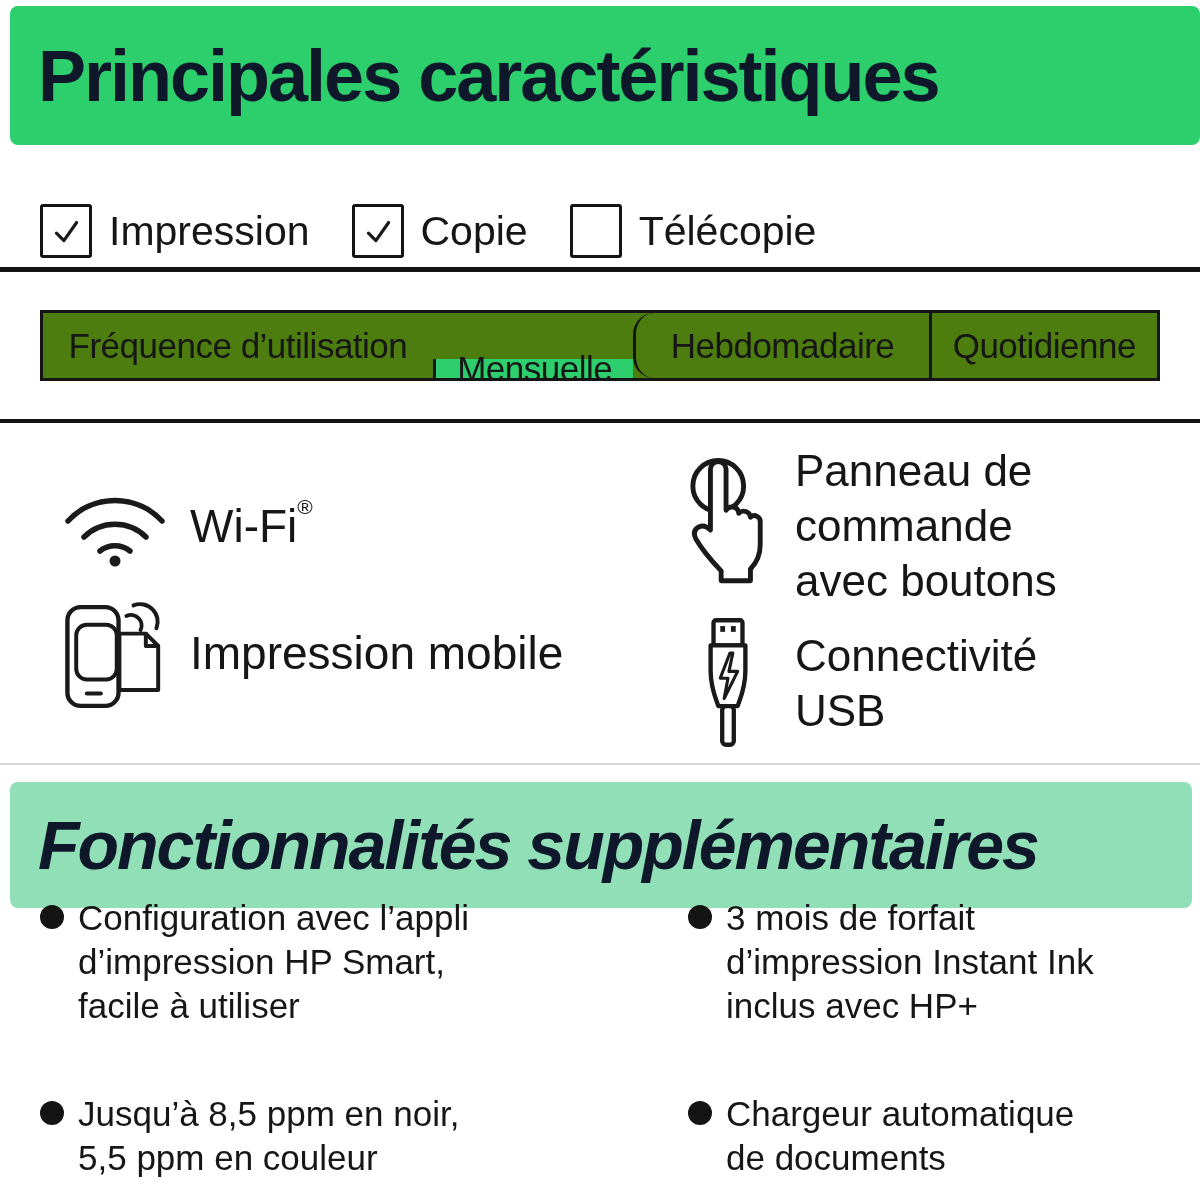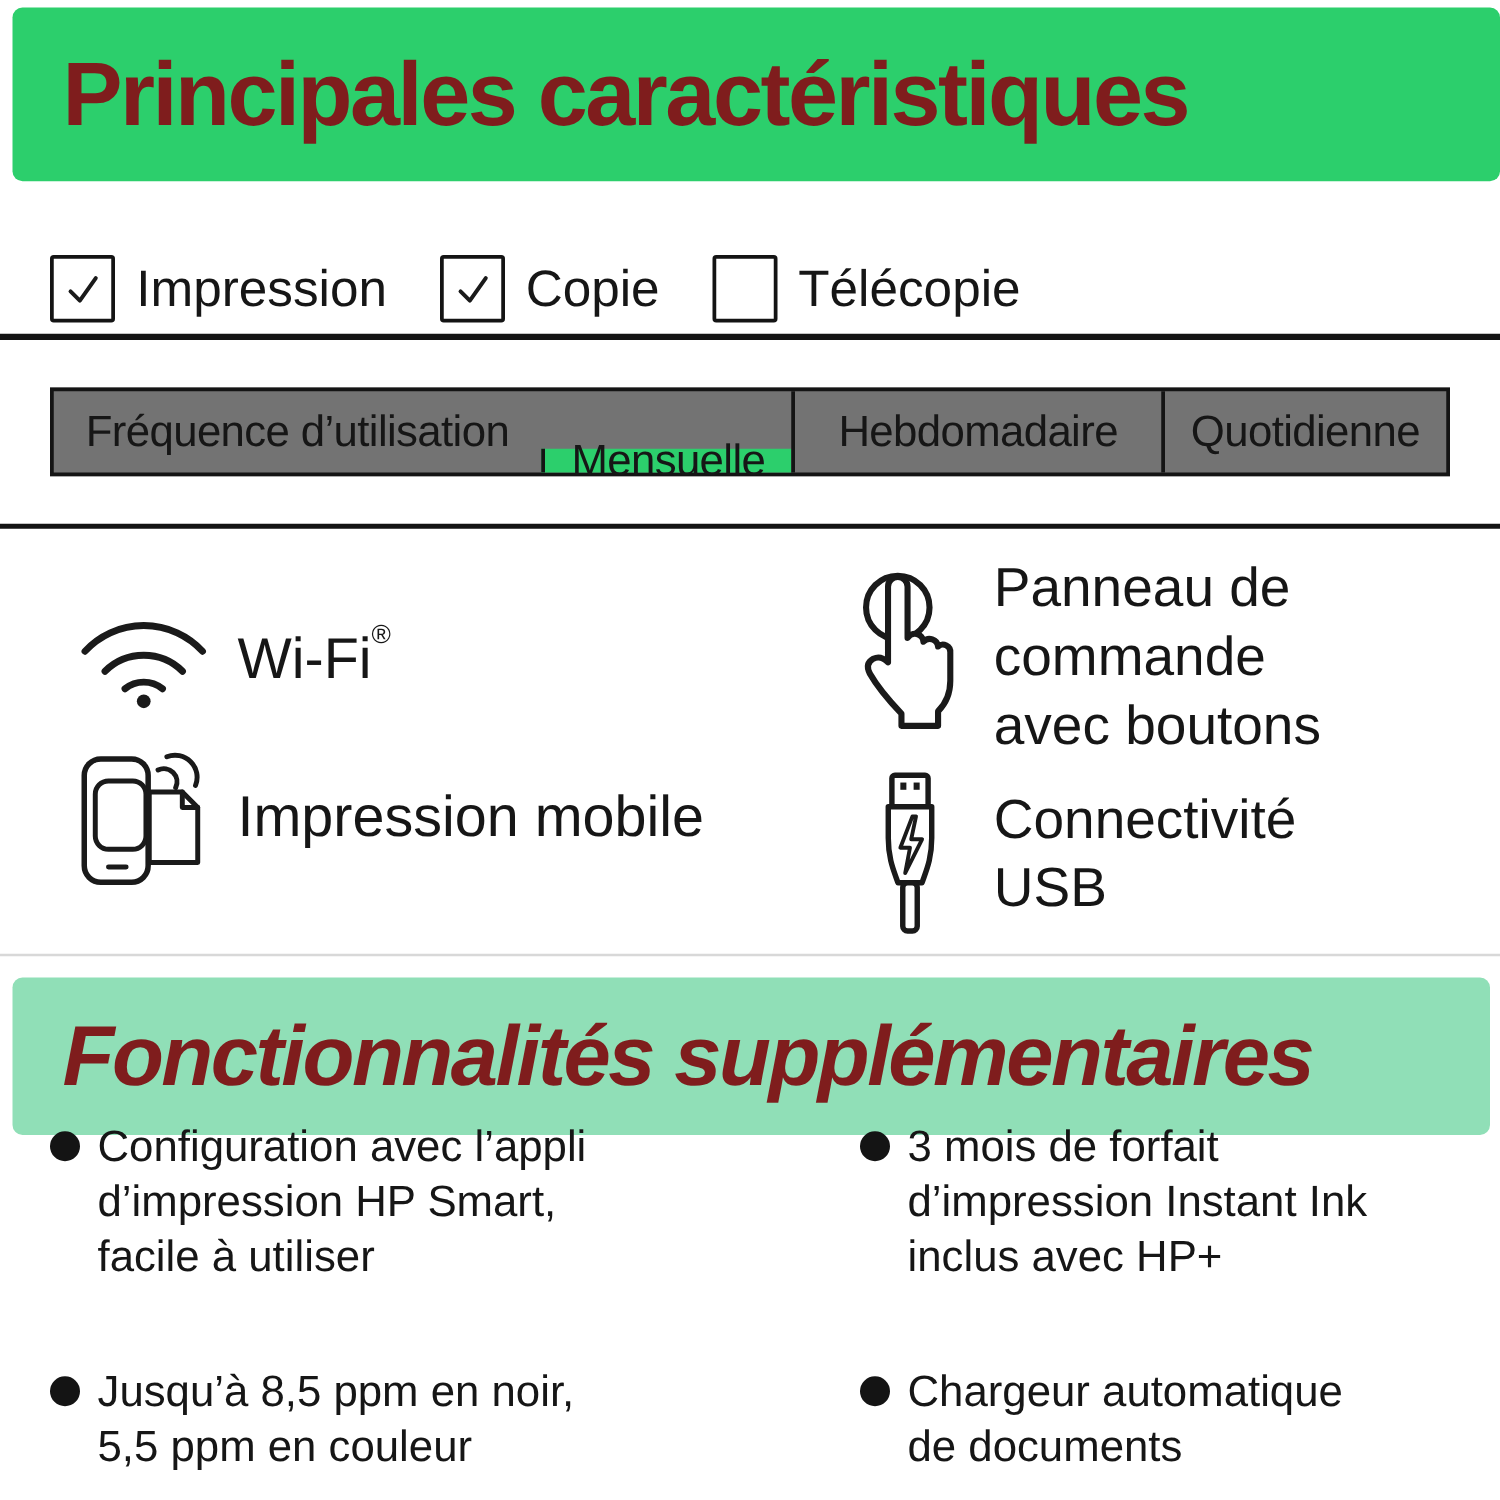--- a/index.html
+++ b/index.html
@@ -6,50 +6,50 @@
   body{
     width:1200px;height:1200px;position:relative;background:#ffffff;
     font-family:"Liberation Sans", sans-serif;color:#161616;overflow:hidden;
   }
   .abs{position:absolute;}
   
   .banner{left:10px;display:flex;align-items:center;border-radius:8px;}
   #banner-main{top:6px;width:1190px;height:139px;background:var(--green);}
   #banner-sub{top:782px;width:1182px;height:126px;background:var(--mint);}
   .banner h1{
-    margin:0;padding-left:40px;font-weight:bold;letter-spacing:-2px;color:#7f1d1d;
+    margin:0;padding-left:28px;font-weight:bold;letter-spacing:-2px;color:#0f172a;
   }
   #banner-main h1{font-size:72px;}
   #banner-sub h1{font-size:68px;font-style:italic;}
   
   #capabilities{top:184px;left:40px;height:94px;display:flex;align-items:center;gap:42px;}
   .cap{display:flex;align-items:center;}
   .cap .box{
     width:46px;height:48px;border:3px solid #141414;border-radius:3px;
     display:flex;align-items:center;justify-content:center;background:#fff;flex:none;
   }
   .cap .box svg{width:34px;height:34px;}
   .cap .lbl{margin-left:17px;font-size:41px;}
   
   .rule{left:0;width:1200px;background:#141414;}
   #rule-thick{top:267px;height:5px;}
   #rule-mid{top:419px;height:4px;}
   #rule-light{top:763px;height:2px;background:#d8d8d8;}
   
   #freq-table{
     top:310px;left:40px;width:1120px;height:71px;display:flex;
-    border:3px solid #141414;background:#737373;box-sizing:border-box;
+    border:3px solid #141414;background:#4d7c0f;box-sizing:border-box;
   }
   .freq-cell{
     display:flex;align-items:center;justify-content:center;
     font-size:35px;letter-spacing:-0.5px;box-sizing:border-box;
   }
   .freq-cell + .freq-cell{border-left:3px solid #141414;}
   .freq-cell.selected{background:var(--green);}
-  .fc-0{width:35%;} .fc-1{width:18%;margin-top:46px;} .fc-2{width:26.5%;} .fc-3{width:20.5%;}
+  .fc-0{width:35%;} .fc-1{width:18%;margin-top:46px;} .fc-2{width:26.5%;border-radius:21px;} .fc-3{width:20.5%;}
   
   .feature{display:flex;align-items:center;}
   .feature .icon-wrap{flex:none;display:flex;align-items:center;justify-content:center;}
   .feature .flabel{font-size:46px;}
   .feature .flabel-lines{font-size:44px;line-height:55px;}
   #feat-wifi{left:40px;top:468px;width:580px;height:112px;}
   #feat-wifi .icon-wrap{width:150px;}
   #feat-panel{left:660px;top:443px;width:540px;}
   #feat-panel .icon-wrap{width:135px;height:160px;}
   #feat-mobile{left:40px;top:580px;width:580px;height:145px;}

